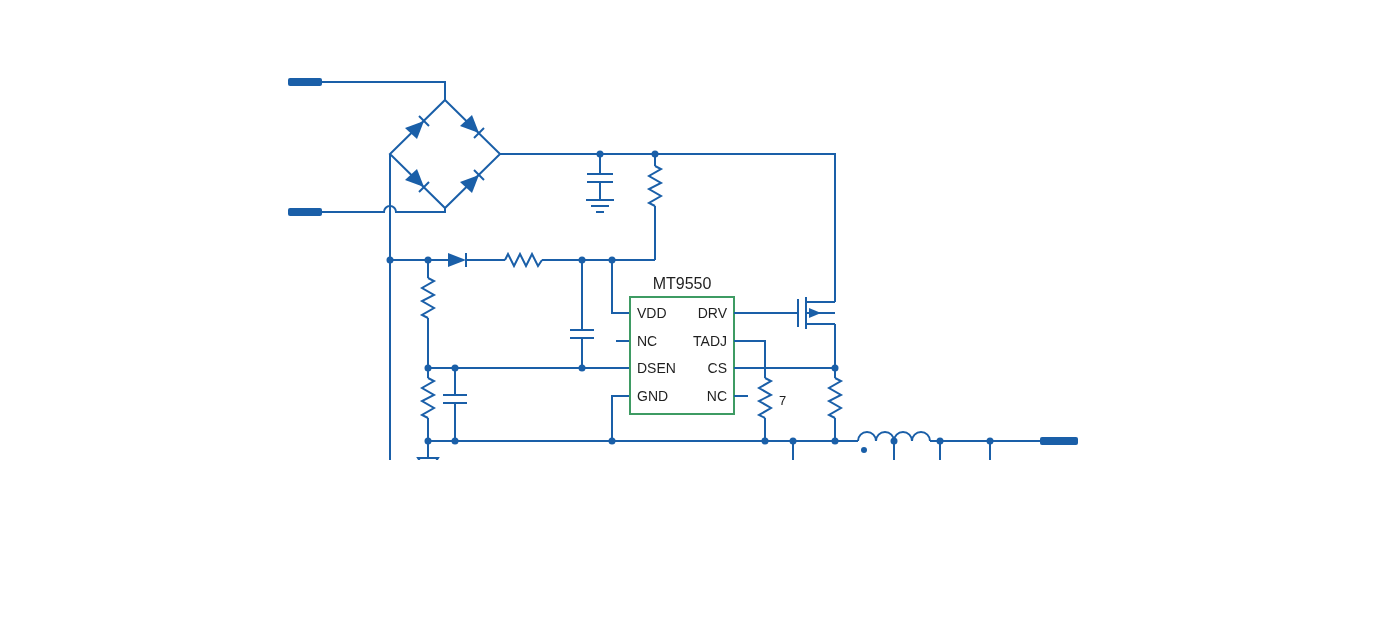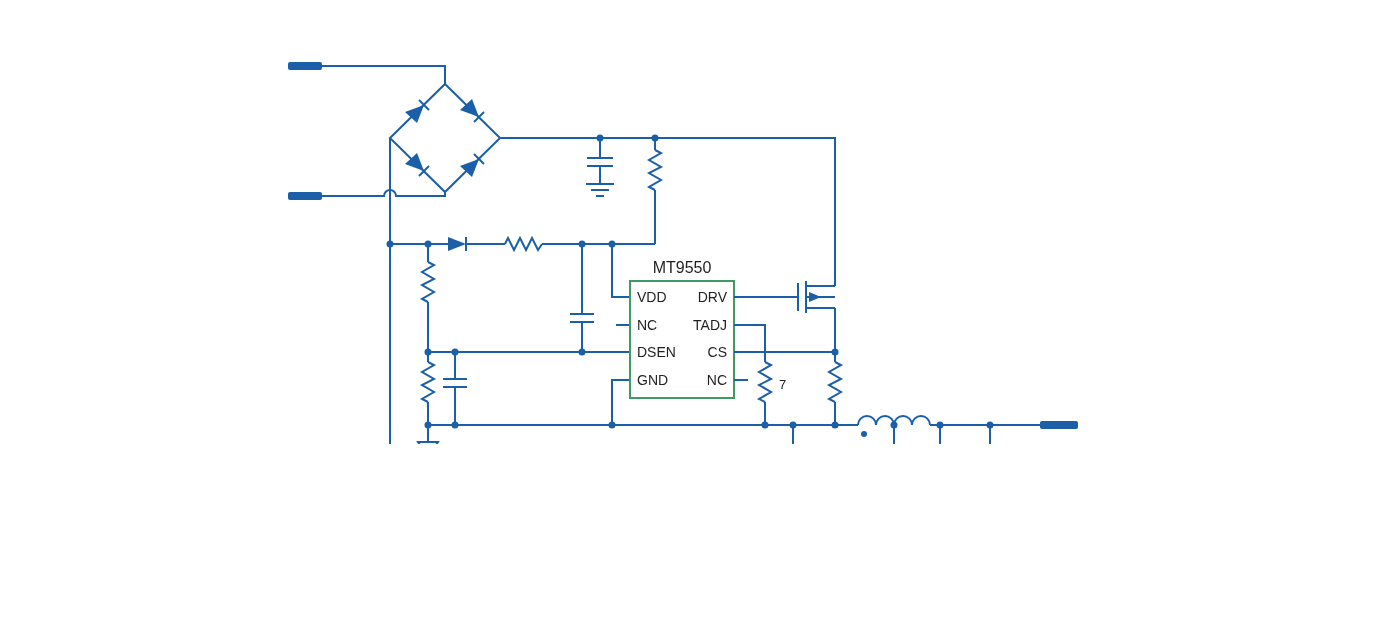--- a/index.html
+++ b/index.html
@@ -1,16 +1,16 @@
 <!DOCTYPE html>
 <html style="--wire: #1A5FA8; --ic-border: #3E9B63; --text: #1F1F1F; --background: #FFFFFF;"><head>
 <meta charset="utf-8">
 <style>
   html,body{margin:0;padding:0;background:var(--background,#ffffff);}
-  .stage{width:1400px;height:444px;position:relative;background:var(--background,#ffffff);}
+  .stage{width:1400px;height:444px;position:relative;background:var(--background,#ffffff);margin-top:16px;}
   svg{display:block;}
   .wire{fill:none;stroke:var(--wire,#1A5FA8);stroke-width:2;}
   .tri{fill:var(--wire,#1A5FA8);stroke:none;}
   .open-tri{fill:none;stroke:var(--wire,#1A5FA8);stroke-width:2;}
   .dot{fill:var(--wire,#1A5FA8);stroke:none;}
   .term{fill:var(--wire,#1A5FA8);stroke:none;}
   .ic-rect{fill:#ffffff;stroke:var(--ic-border,#3E9B63);stroke-width:2;}
   text{font-family:"Liberation Sans",sans-serif;fill:var(--text,#1F1F1F);}
   .pin-label{font-size:14px;}
   .pin-label.right{text-anchor:end;}

